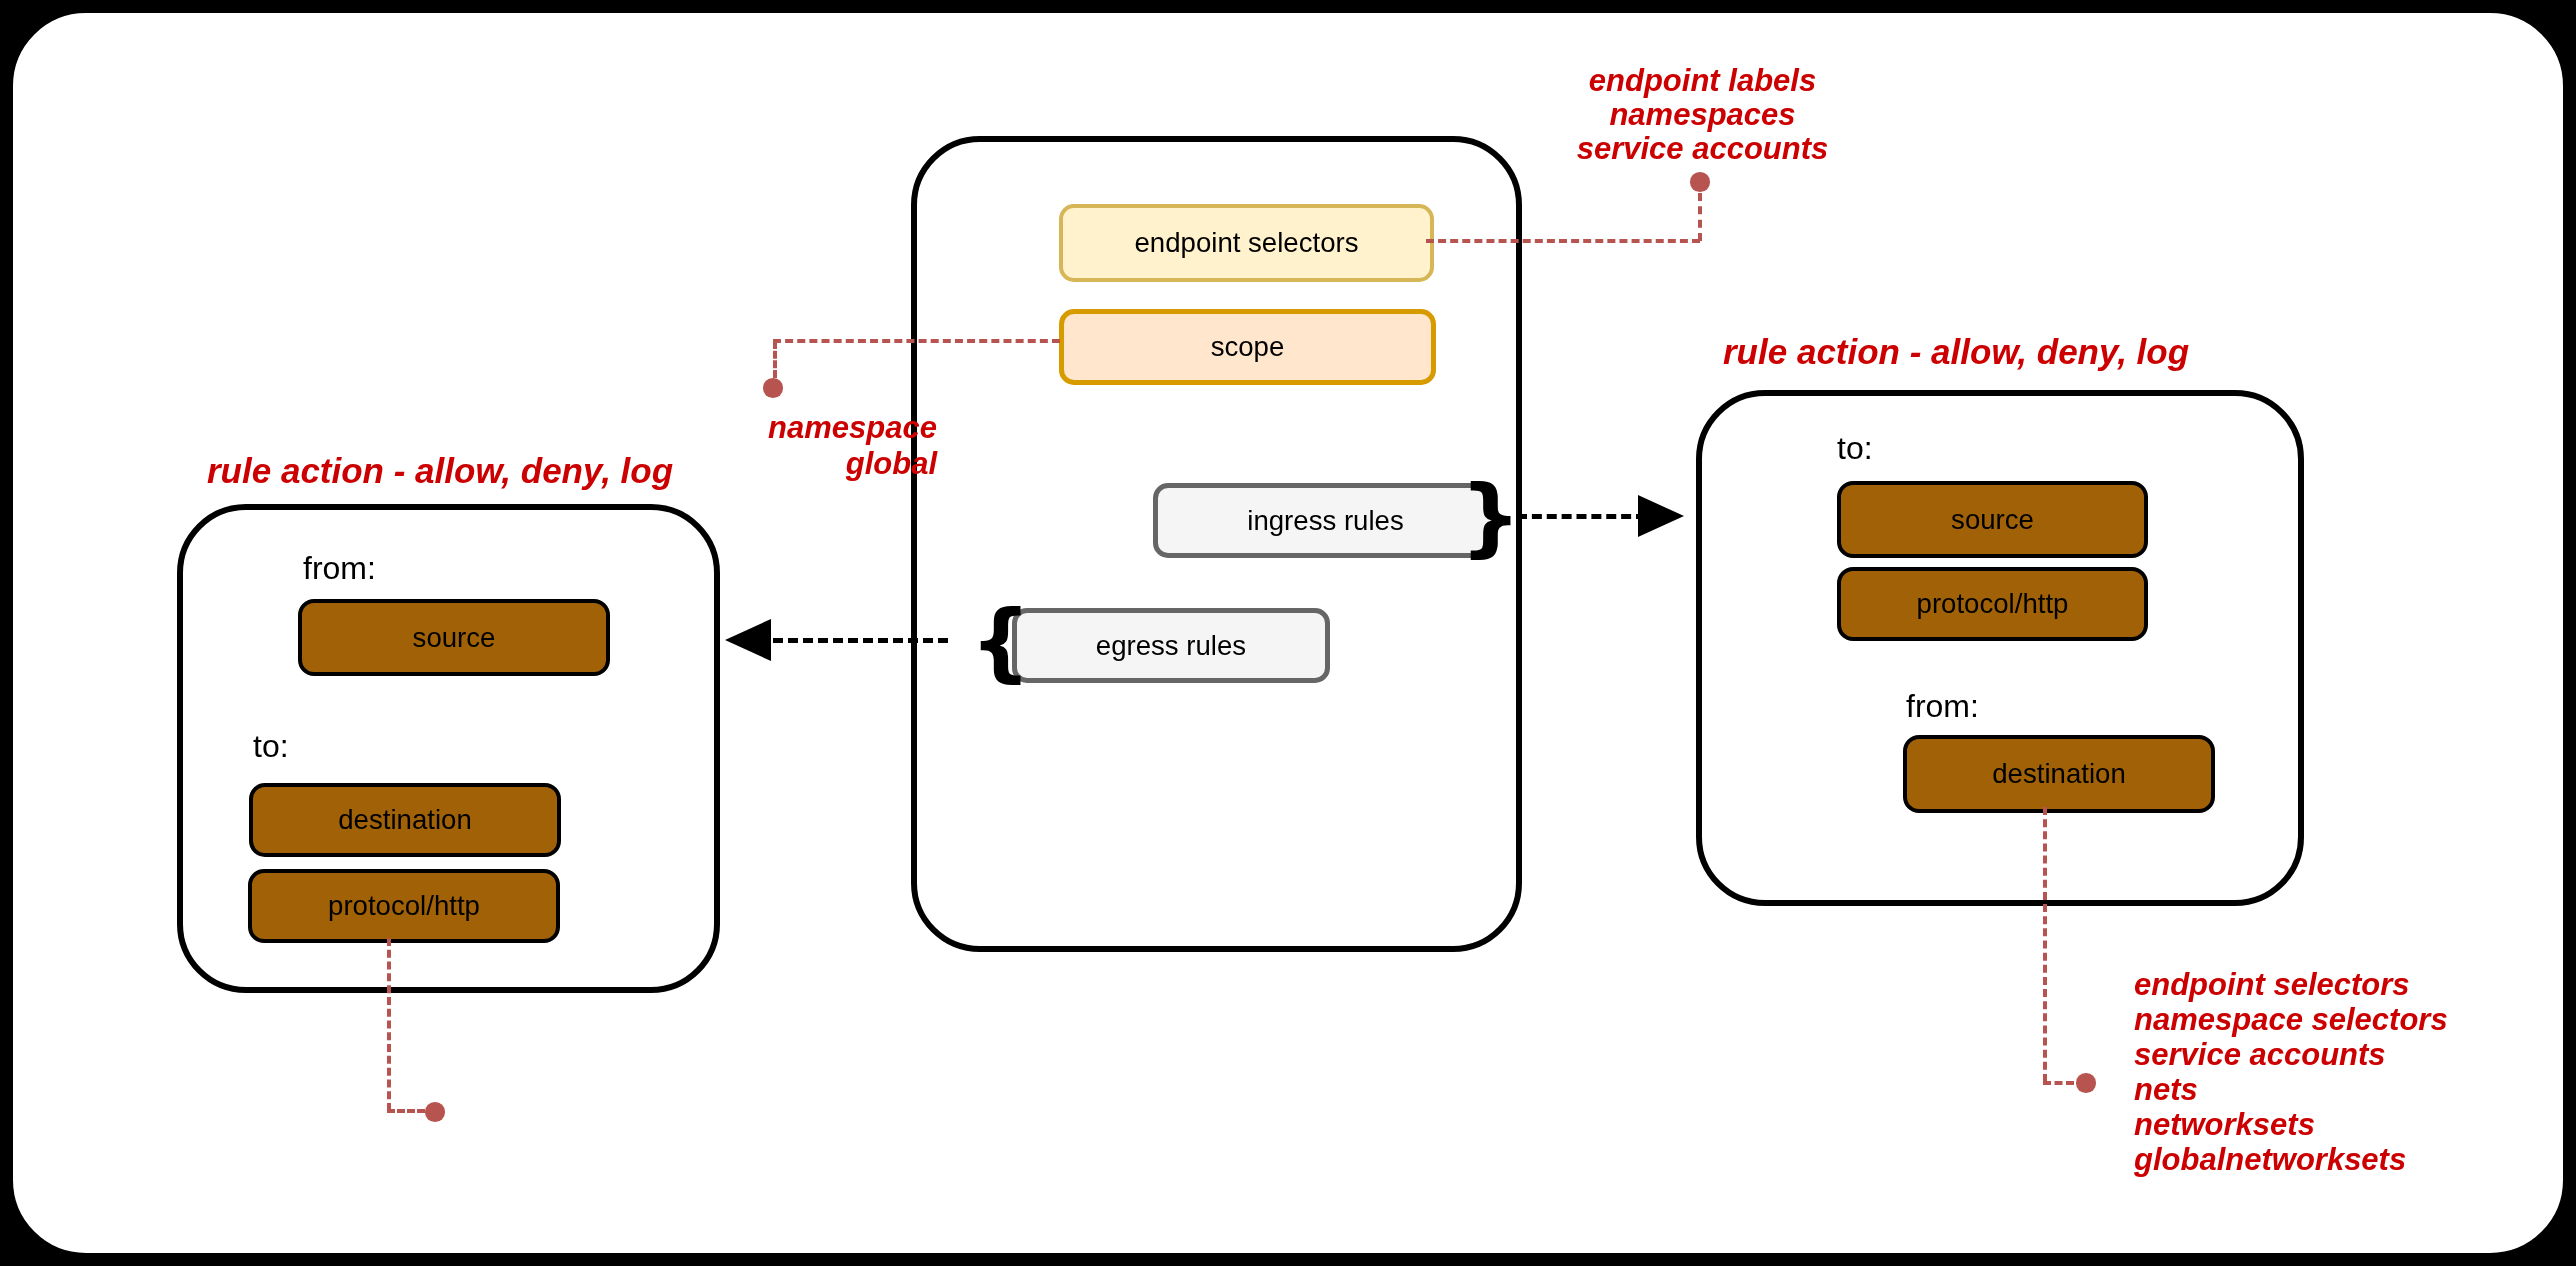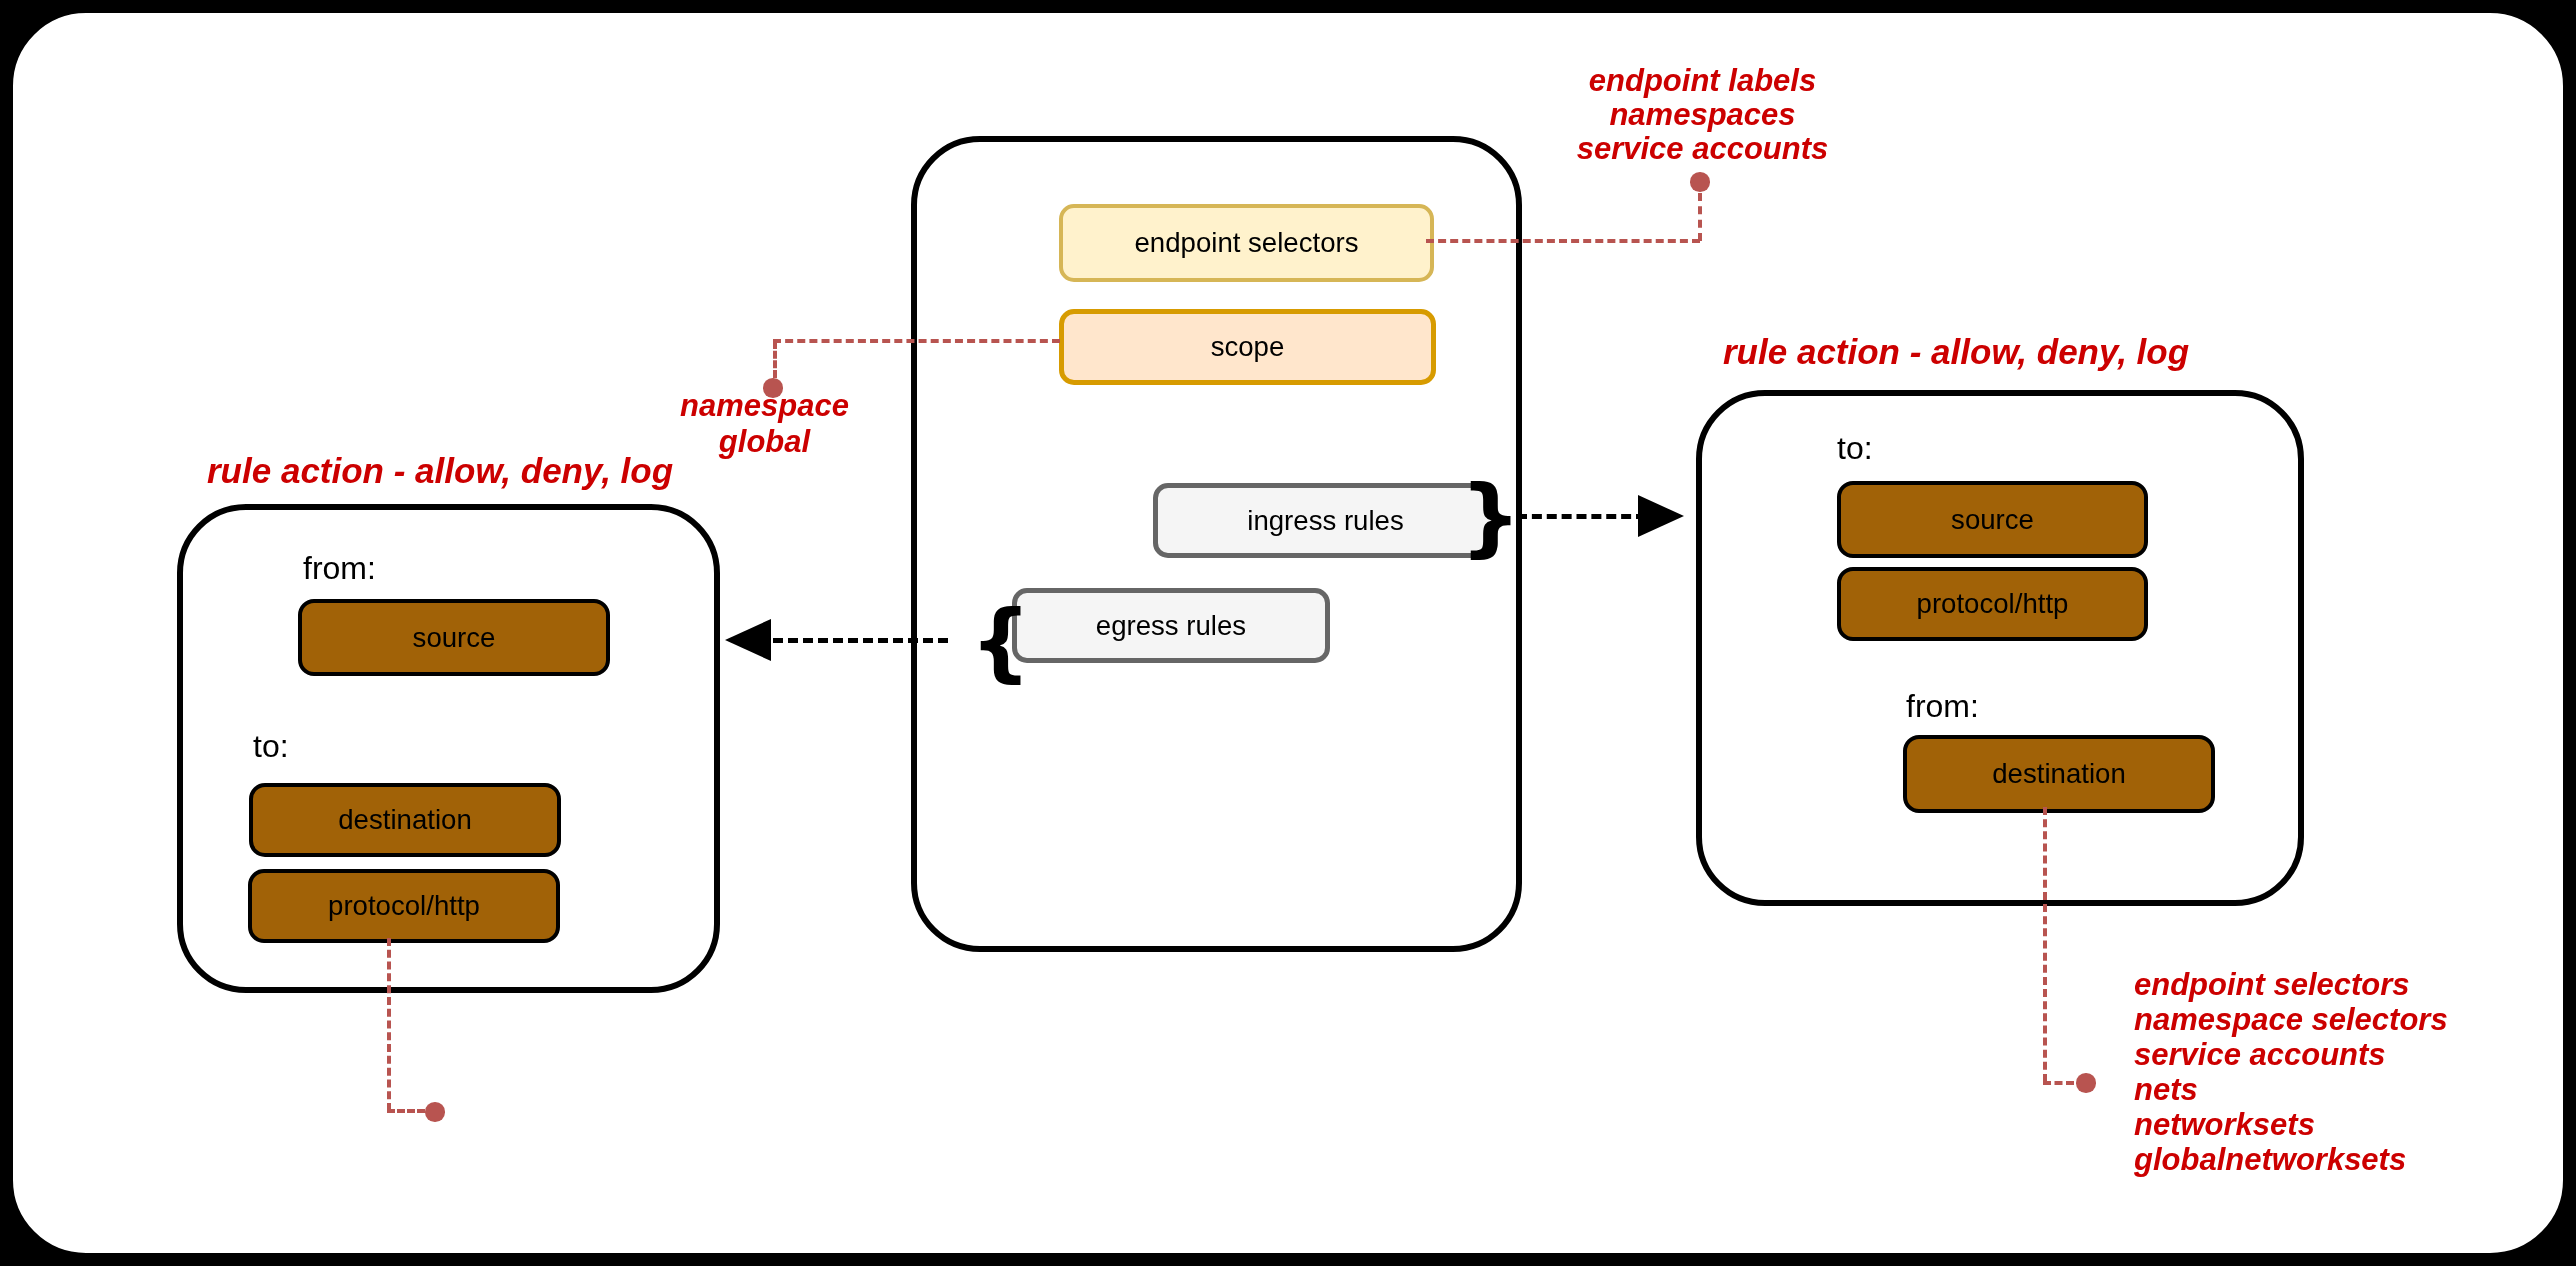--- a/index.html
+++ b/index.html
@@ -55,21 +55,21 @@
   </div>
 
   <div class="node orange" style="left:1059px;top:309px;width:367px;height:66px;">
     <span>scope</span>
   </div>
 
   <div class="node gray" style="left:1124px;top:483px;width:335px;height:65px;margin-left:29px;">
     <span>ingress rules</span>
   </div>
 
-  <div class="node gray" style="left:1012px;top:588px;width:308px;height:65px;">
+  <div class="node gray" style="left:1012px;top:608px;width:308px;height:65px;">
     <span>egress rules</span>
   </div>
 
   <div class="brace" style="left:1460px;top:467px;">}</div>
   <div class="brace" style="left:970px;top:592px;">{</div>
 
   <div class="dashline" style="left:1517px;top:514px;width:129px;"></div>
   <div class="ah-right" style="left:1638px;top:495px;"></div>
 
   <div class="dashline" style="left:773px;top:638px;width:175px;"></div>
@@ -140,18 +140,18 @@
   <div class="rednote center" style="left:1530px;top:64px;width:345px;">
     <div>endpoint labels</div>
     <div>namespaces</div>
     <div>service accounts</div>
   </div>
 
   <div class="rdh" style="left:773px;top:339px;width:287px;"></div>
   <div class="rdv" style="left:773px;top:341px;height:37px;"></div>
   <div class="dot" style="left:763px;top:378px;"></div>
 
-  <div class="rednote center" style="left:592px;top:388px;width:345px;line-height:36px;">
+  <div class="rednote center" style="left:592px;top:410px;width:345px;line-height:36px;text-align:right;">
     <div>namespace</div>
     <div>global</div>
   </div>
 </div>
 
 
 </body></html>

